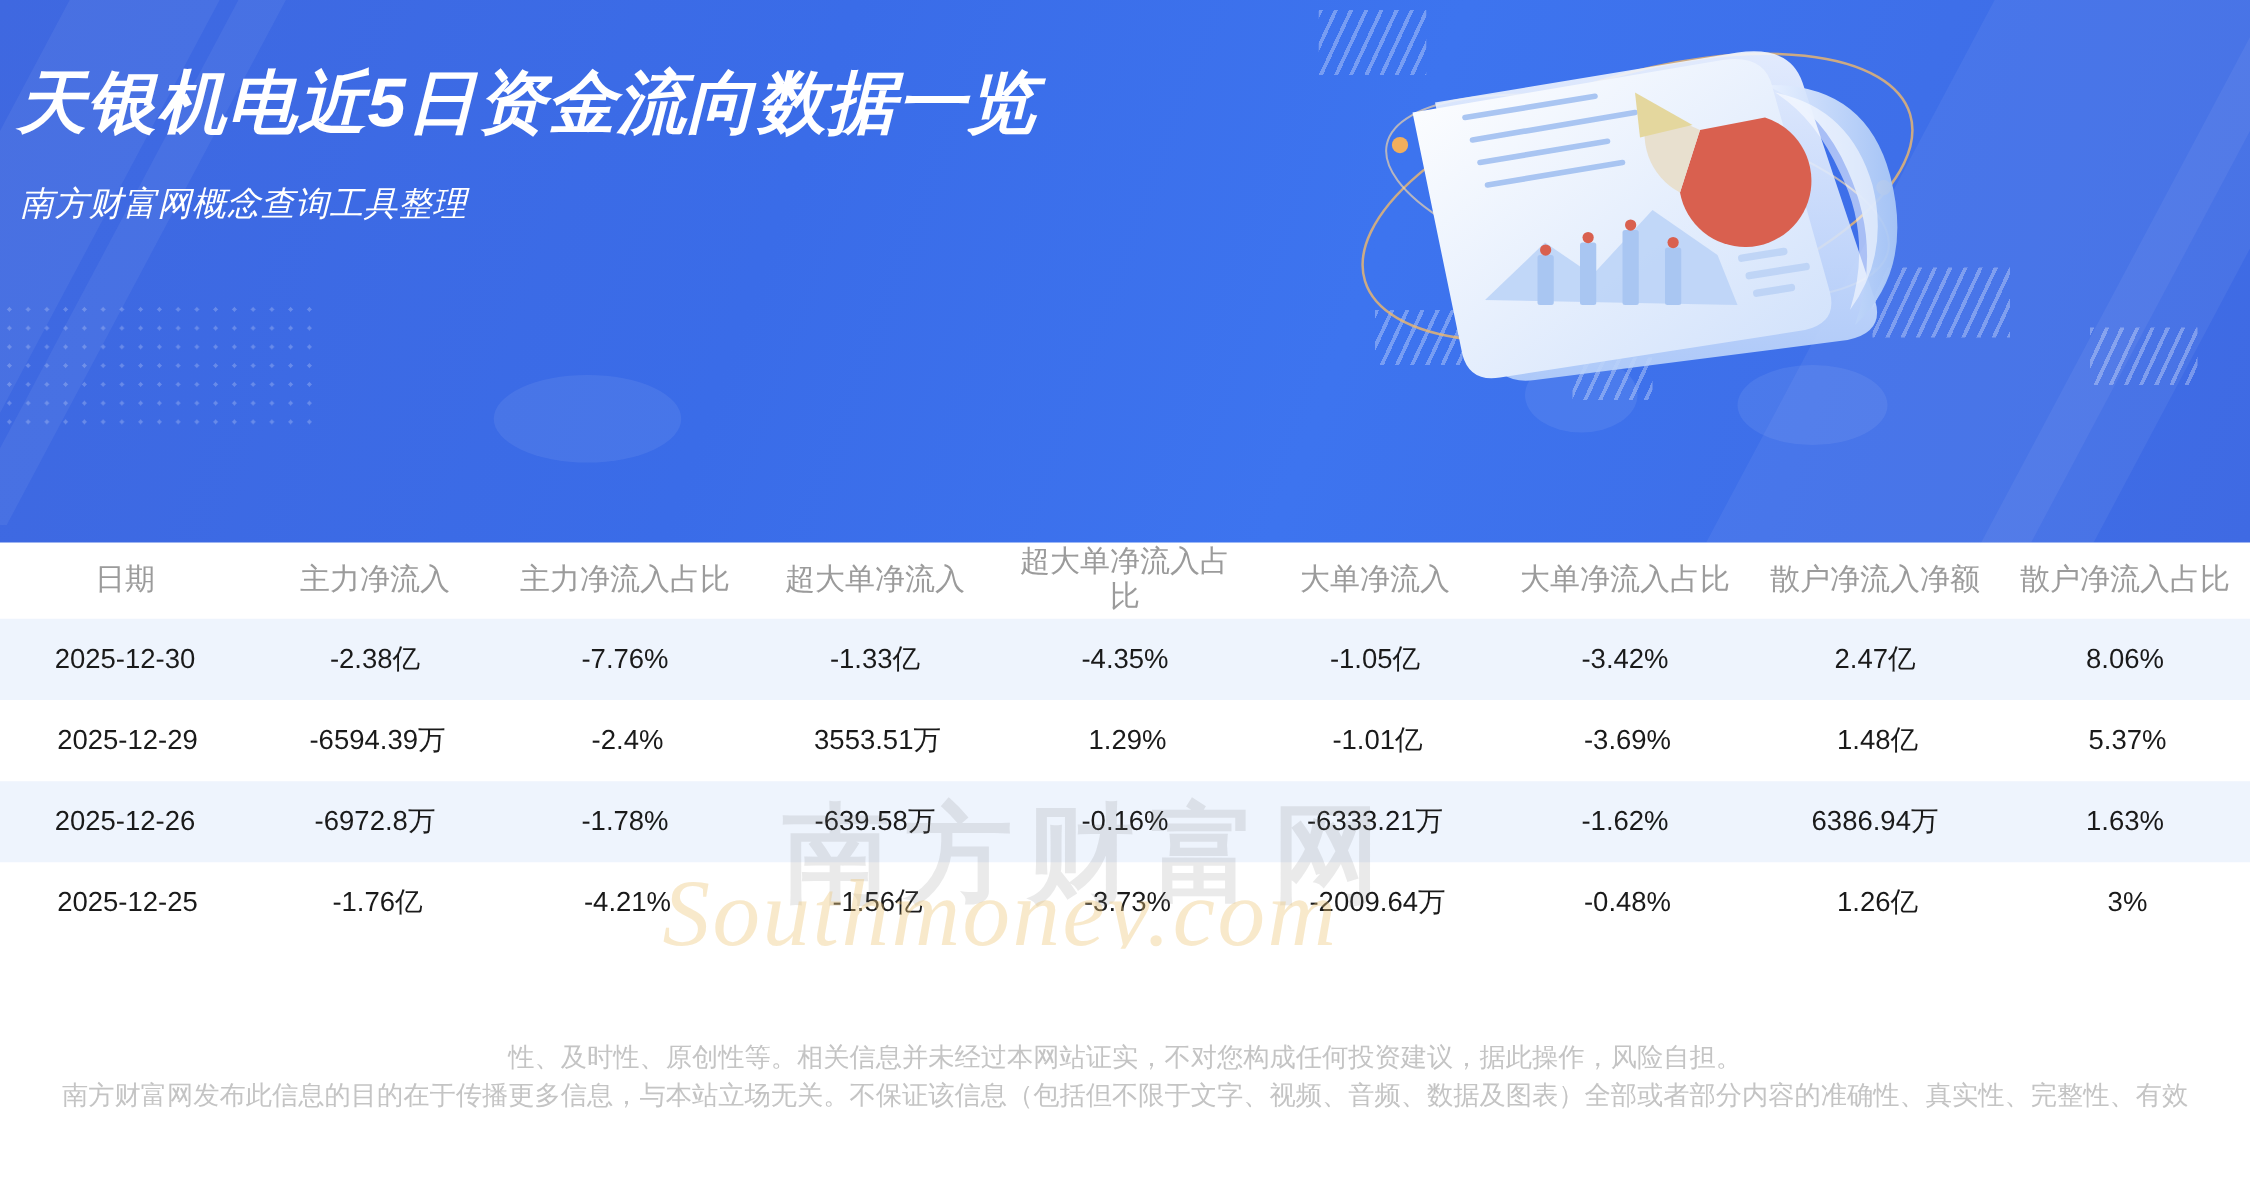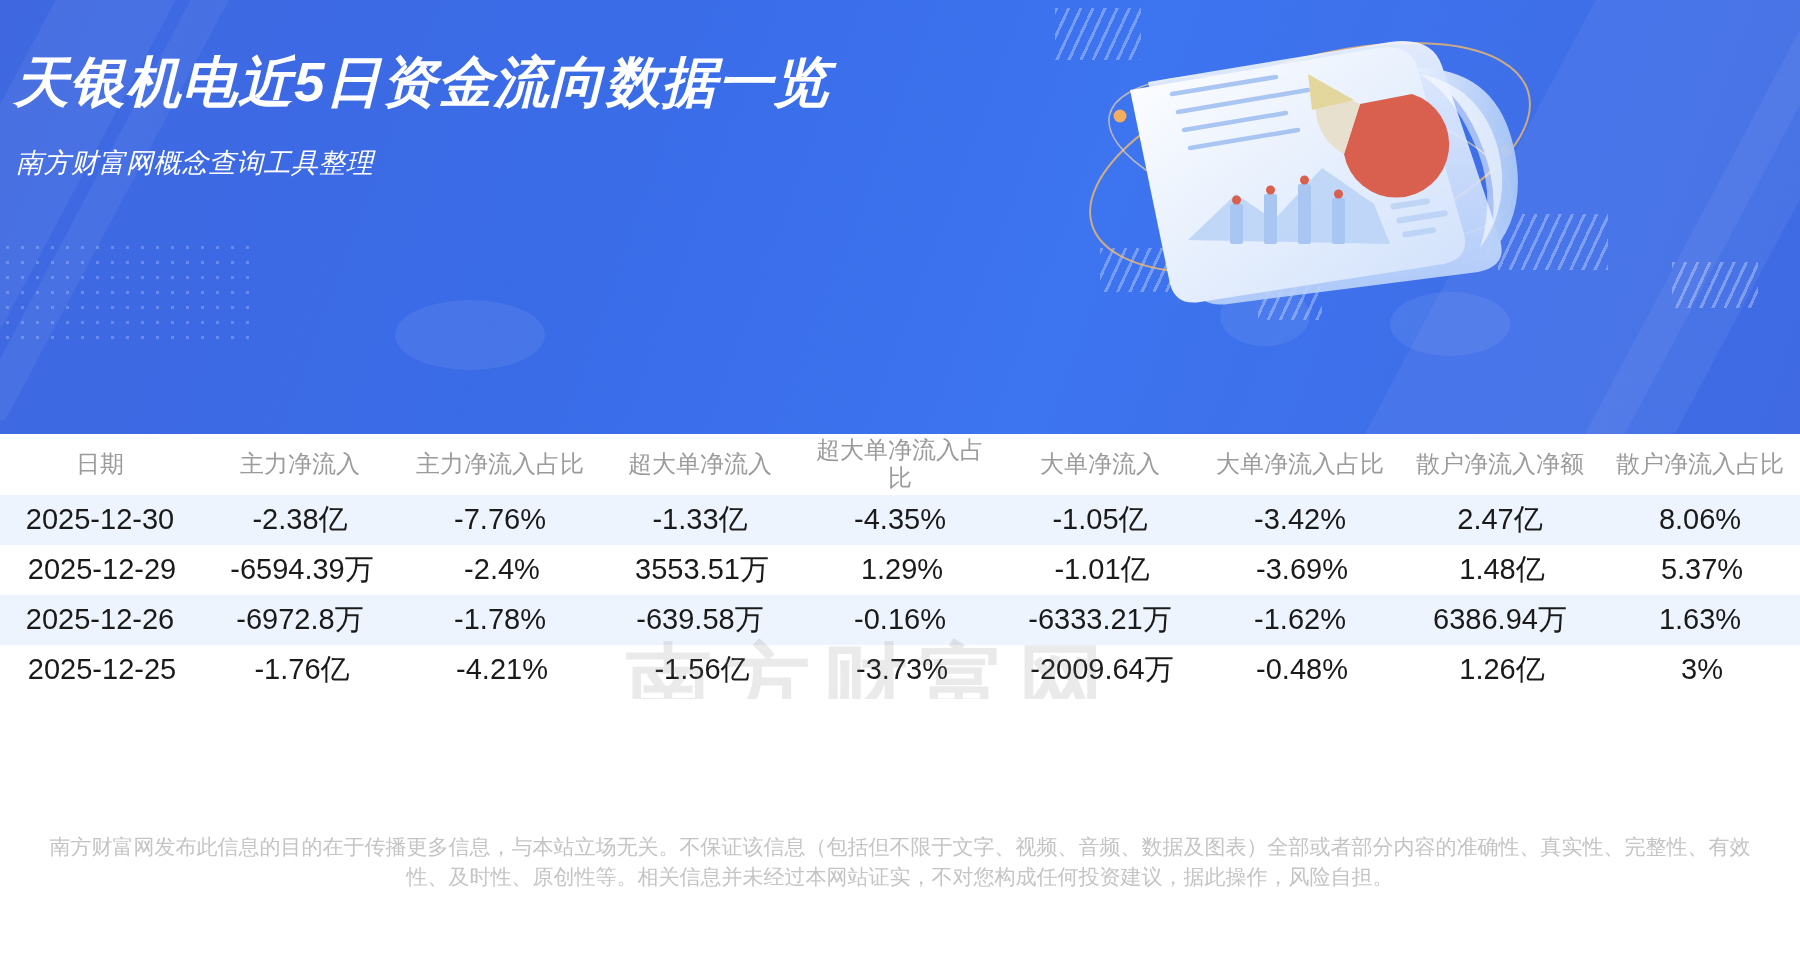--- a/index.html
+++ b/index.html
@@ -100,23 +100,23 @@
     padding:2px 6px;
     font-size:24px;
     font-weight:normal;
     color:#9b9b9b;
     text-align:center;
     line-height:1.18;
     background:transparent;
     vertical-align:middle;
   }
   table.fundflow tbody td {
-    height:50px;
+    height:65px;
     padding:2px 6px;
-    font-size:29px;
+    font-size:22px;
     color:#1a1a1a;
     text-align:center;
     vertical-align:middle;
     white-space:nowrap;
   }
   table.fundflow tbody tr.odd  td { background:#eef4fd; }
   table.fundflow tbody tr.even td { background:#ffffff;padding-left:10px; }
 
   
   .watermark {
@@ -321,15 +321,15 @@
     </tbody>
   </table>
 
   <div class="watermark">
     <div class="wm-cn">南方财富网</div>
     <div class="wm-en">Southmoney.com</div>
   </div>
 </div>
 
 <div class="footer">
+  <span class="line">性、及时性、原创性等。相关信息并未经过本网站证实，不对您构成任何投资建议，据此操作，风险自担。</span>
   <span class="line">南方财富网发布此信息的目的在于传播更多信息，与本站立场无关。不保证该信息（包括但不限于文字、视频、音频、数据及图表）全部或者部分内容的准确性、真实性、完整性、有效</span>
-  <span class="line">性、及时性、原创性等。相关信息并未经过本网站证实，不对您构成任何投资建议，据此操作，风险自担。</span>
 </div>
 
 </body></html>

